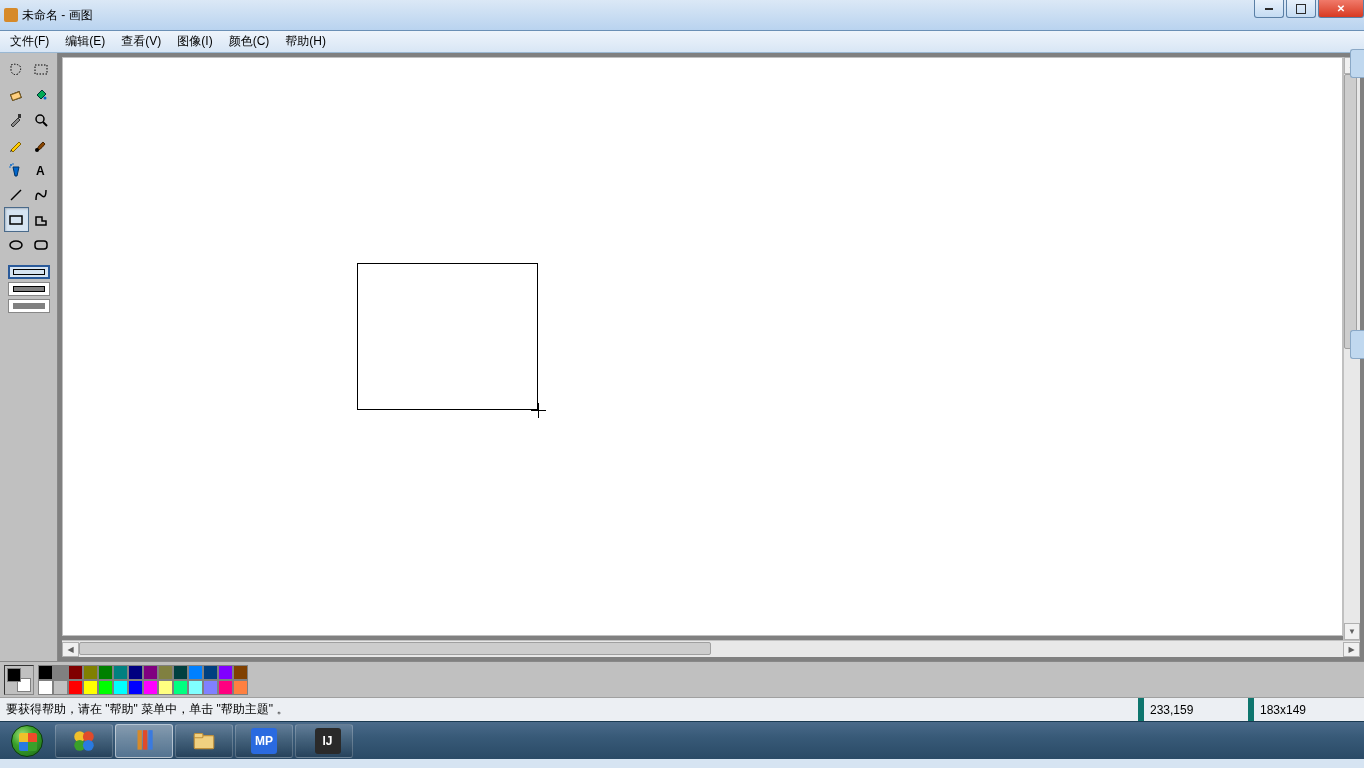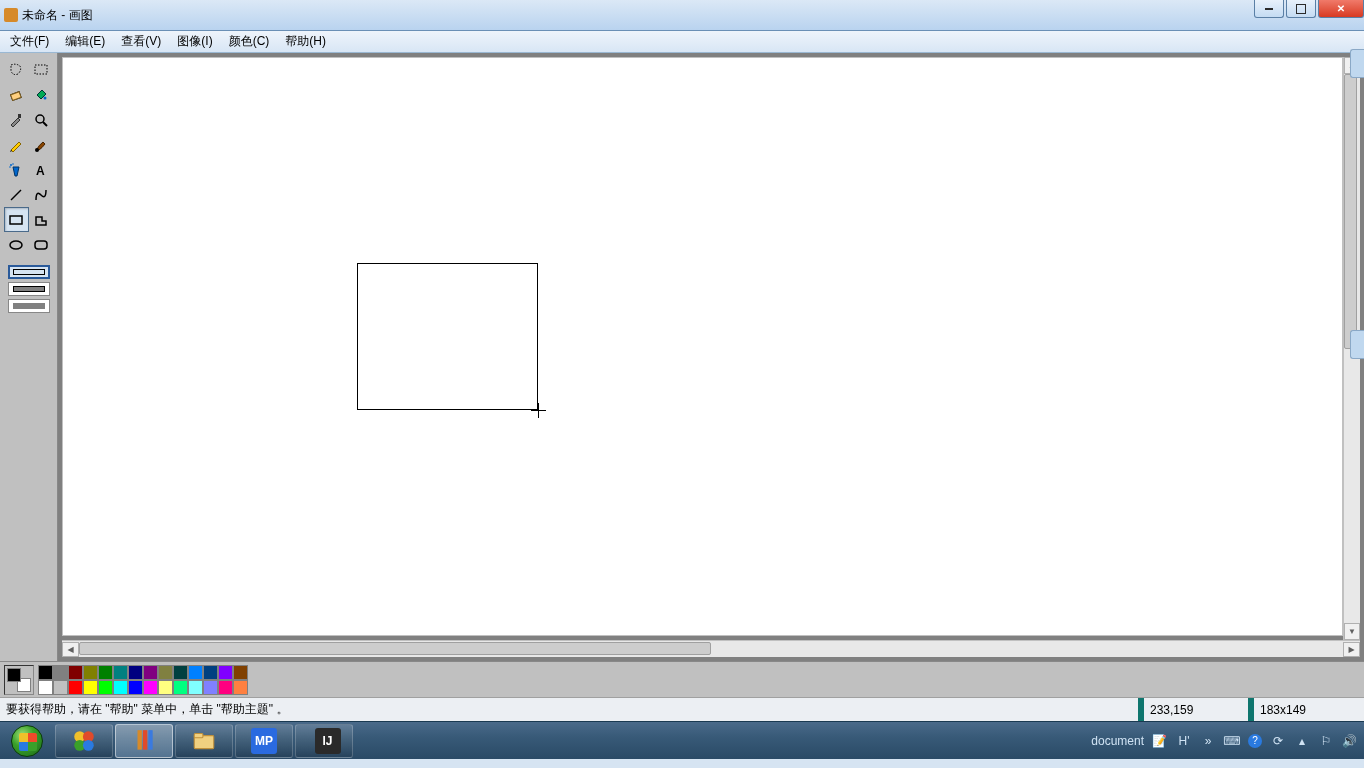--- a/index.html
+++ b/index.html
@@ -300,25 +300,13 @@
         <rect x="3" y="5" width="8" height="4" rx="1" fill="#f0d080" stroke="#c0903a"></rect>
       </svg>
     </div>
   <div class="task-item">
       <div class="ico" style="background:#2a6ae0;color:#fff;font-weight:bold;font-size:12px;display:flex;align-items:center;justify-content:center;border-radius:3px;">MP</div>
     </div>
   <div class="task-item">
       <div class="ico" style="background:#2a2a2a;color:#fff;font-weight:bold;font-size:12px;display:flex;align-items:center;justify-content:center;border-radius:3px;margin-left:7px;">IJ</div>
     </div>
 
-  <div class="tray">
-    <span>document</span>
-    <span class="t-ico">📝</span>
-    <span class="t-ico">H'</span>
-    <span class="t-ico">»</span>
-    <span class="t-ico">⌨</span>
-    <span class="t-ico" style="background:#2a7ae0;border-radius:50%;width:14px;height:14px;color:#fff;font-size:10px;">?</span>
-    <span class="t-ico">⟳</span>
-    <span class="t-ico">▴</span>
-    <span class="t-ico">⚐</span>
-    <span class="t-ico">🔊</span>
-  </div>
 </div>
 
 </body></html>

